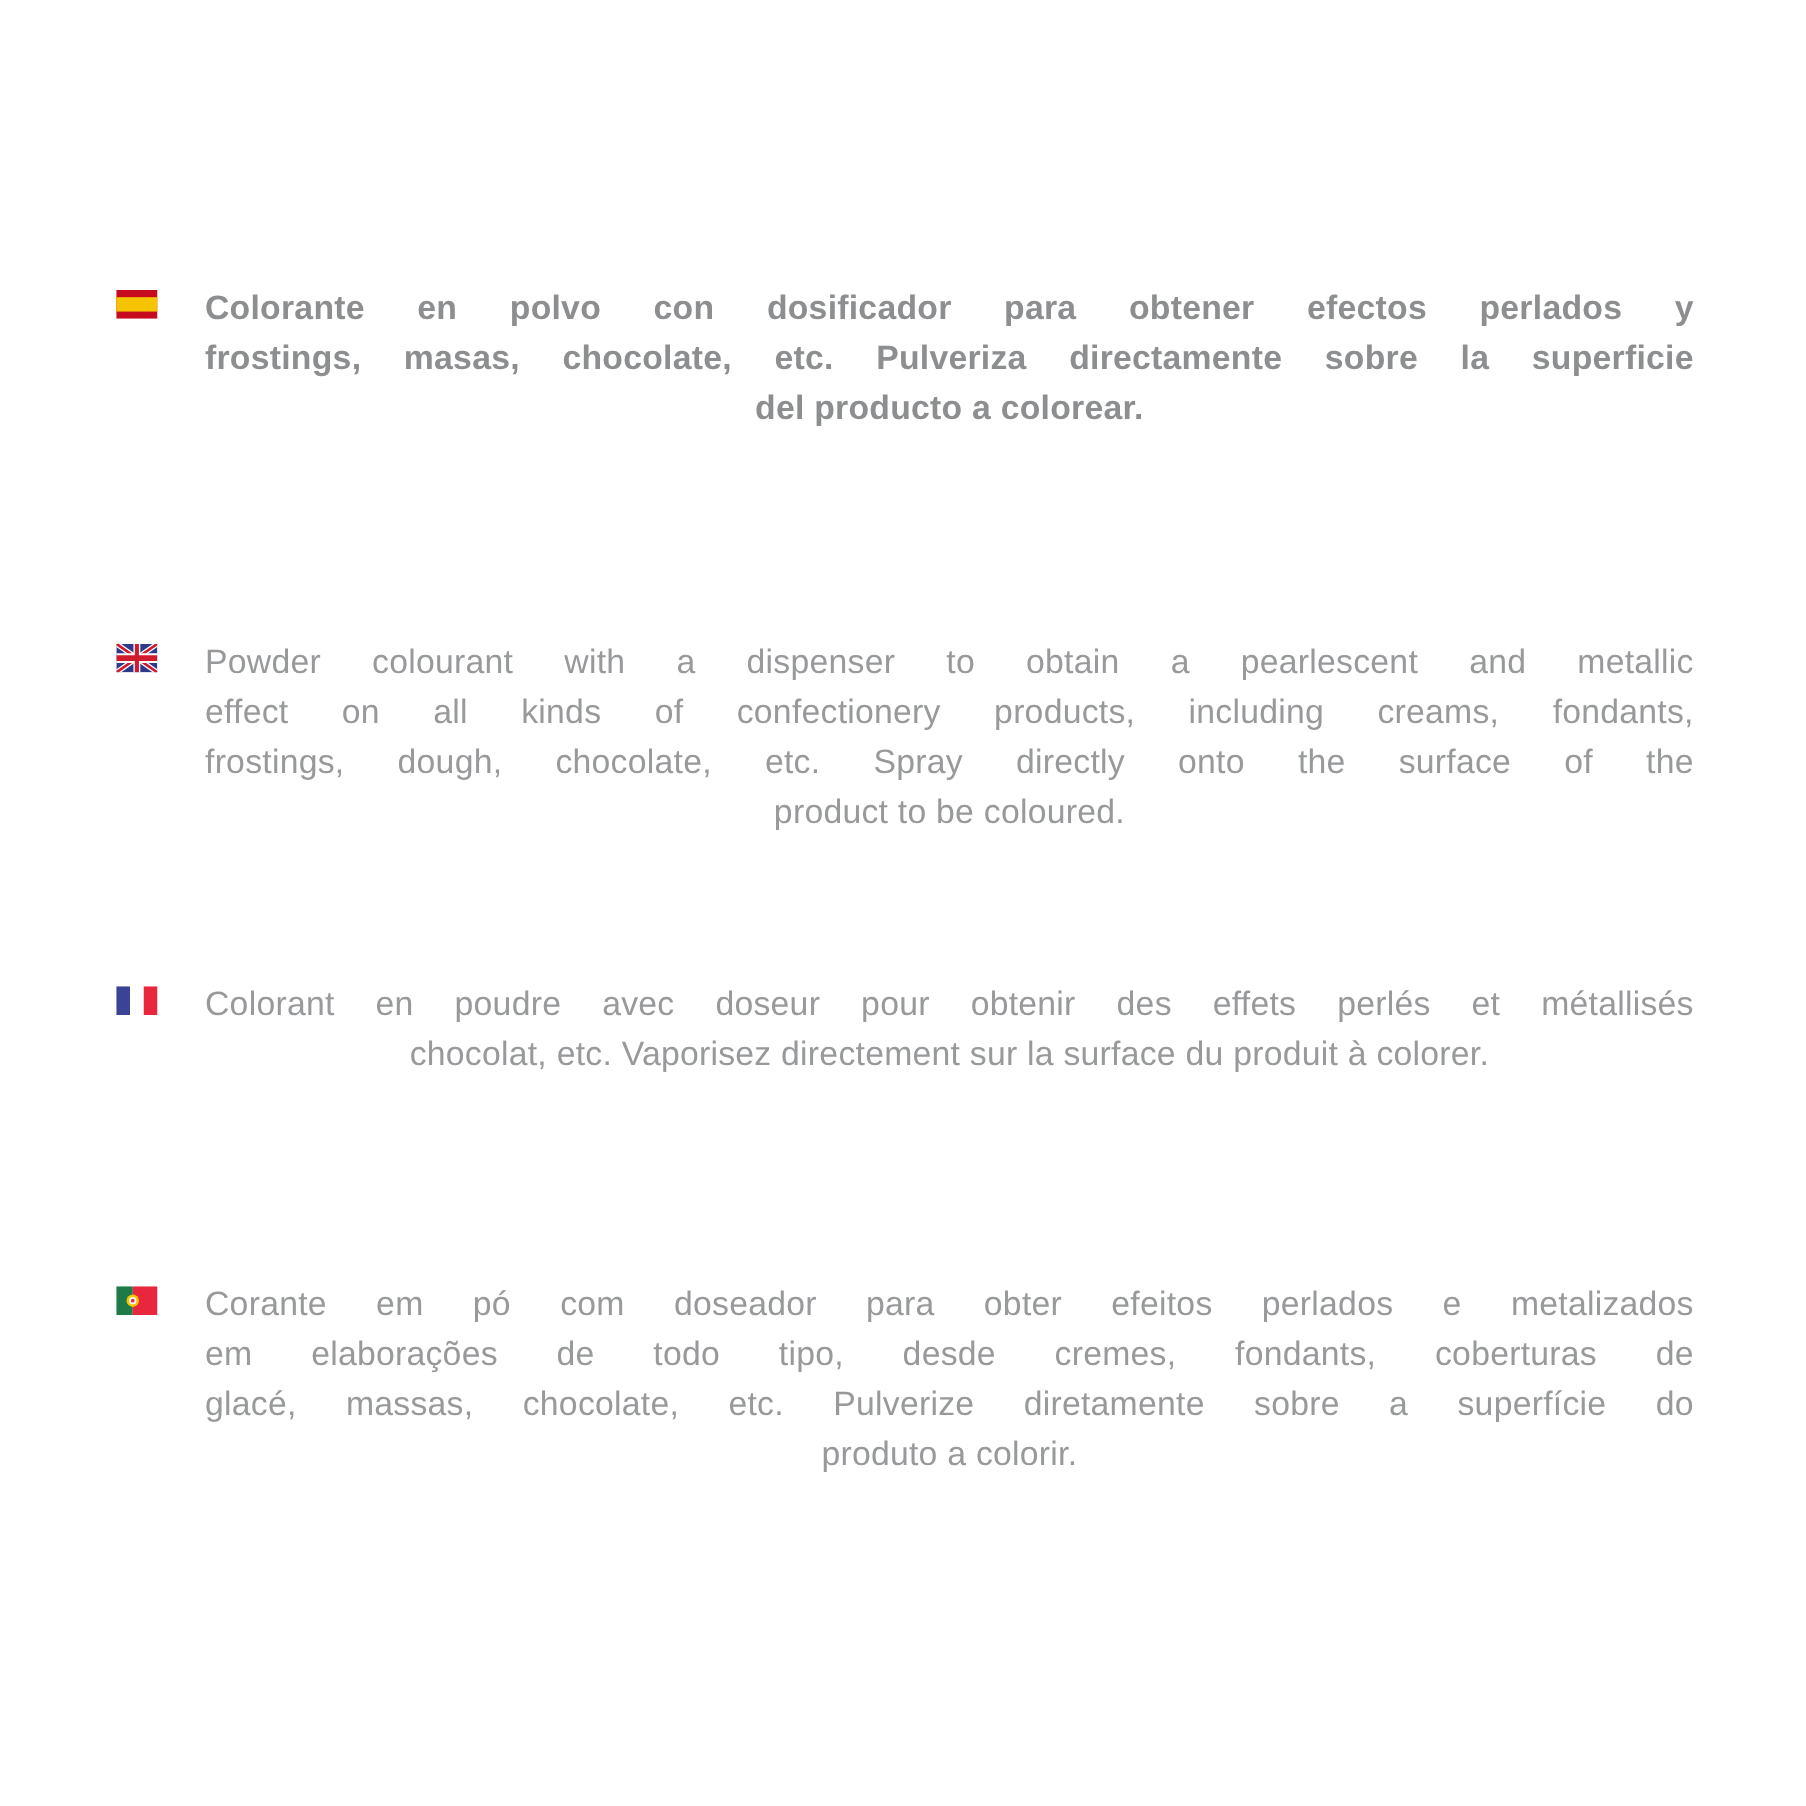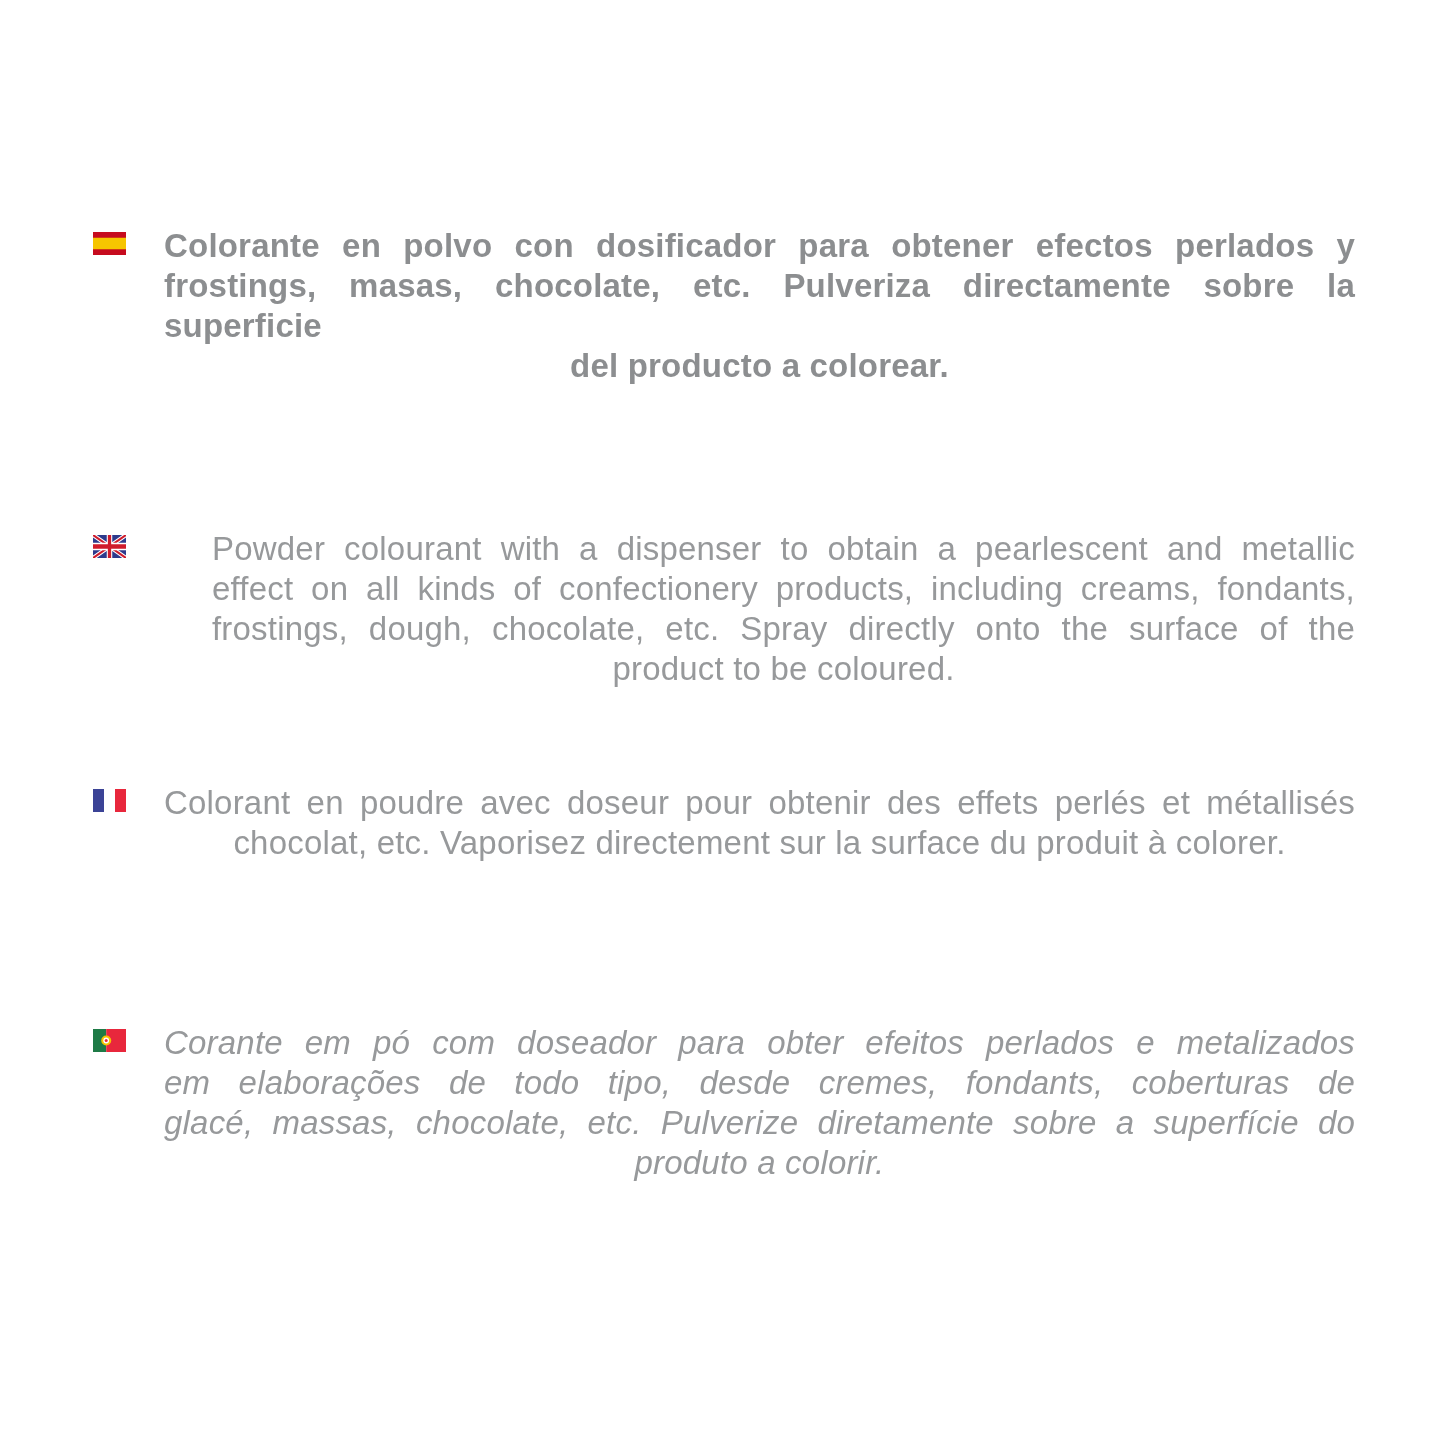--- a/index.html
+++ b/index.html
@@ -16,38 +16,38 @@
     overflow: hidden;
   }
   .lang-block {
     position: absolute;
     left: 93px;
     width: 1262px;
     display: flex;
     align-items: flex-start;
   }
   .lang-block.es { top: 226px; }
-  .lang-block.en { top: 529px; gap: 48px; }
+  .lang-block.en { top: 509px; }
   .lang-block.fr { top: 783px; }
-  .lang-block.pt { top: 1023px; font-style: italic; }
+  .lang-block.pt { top: 1023px; }
   .flag {
     flex: 0 0 33px;
     width: 33px;
     height: 23px;
     margin-top: 6px;
   }
   .flag svg {
     display: block;
     width: 33px;
     height: 23px;
   }
   .text {
     margin-left: 38px;
     width: 1191px;
-    font-size: 33px;
+    font-size: 27px;
     line-height: 40px;
     color: #97999b;
     letter-spacing: 0.2px;
   }
   .text.bold {
     font-weight: 700;
     color: #8c8e90;
   }
   .jline {
     text-align: justify;

